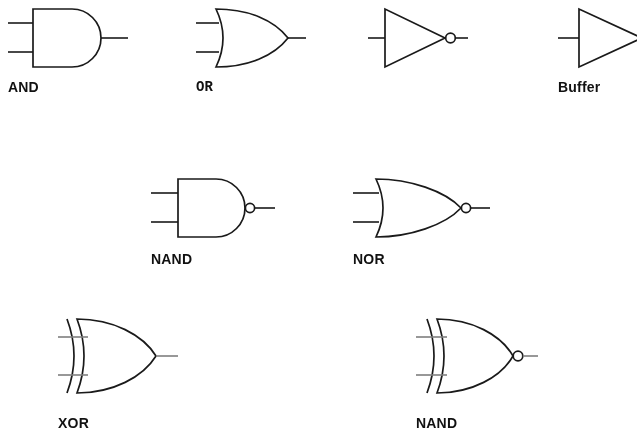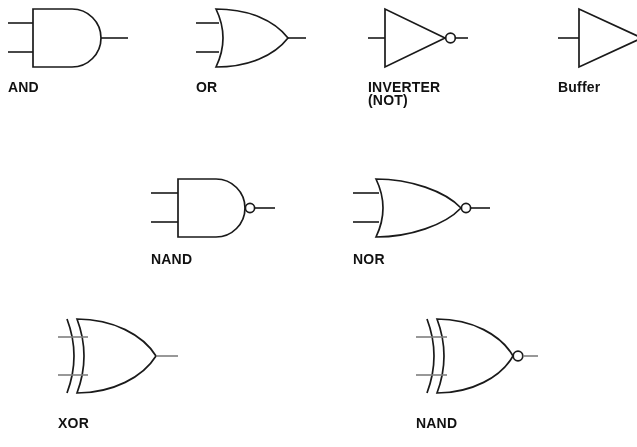--- a/index.html
+++ b/index.html
@@ -43,41 +43,37 @@
   <figure class="gate r1" style="left:8px;top:8px;width:120px;">
     <svg width="120" height="60" viewBox="0 0 120 60">
       <line class="wire" x1="0" y1="15" x2="25" y2="15"></line>
       <line class="wire" x1="0" y1="44" x2="25" y2="44"></line>
       <path class="shape" d="M25 1 H64 A29 29 0 0 1 64 59 H25 Z"></path>
       <line class="wire" x1="93" y1="30" x2="120" y2="30"></line>
     </svg>
     <figcaption class="label">AND</figcaption>
   </figure>
 
-  <figure class="gate r1" style="left:196px;top:8px;width:112px;">
+  <figure class="gate r1" style="left:196px;top:8px;width:112px;font-family:Liberation Mono, monospace;">
     <svg width="112" height="60" viewBox="0 0 112 60">
       <line class="wire" x1="0" y1="15" x2="23" y2="15"></line>
       <line class="wire" x1="0" y1="44" x2="23" y2="44"></line>
       <path class="shape" d="M20 1 C52 1 78 12 92 30 C78 48 52 59 20 59 Q34 30 20 1 Z"></path>
       <line class="wire" x1="92" y1="30" x2="110" y2="30"></line>
     </svg>
     <figcaption class="label">OR</figcaption>
   </figure>
 
   <figure class="gate r1" style="left:368px;top:8px;width:100px;">
     <svg width="100" height="60" viewBox="0 0 100 60">
       <line class="wire" x1="0" y1="30" x2="17" y2="30"></line>
       <path class="shape" d="M17 1 V59 L77 30 Z"></path>
       <circle class="shape" cx="82.5" cy="30" r="4.8"></circle>
       <line class="wire" x1="87.5" y1="30" x2="100" y2="30"></line>
     </svg>
-    <figcaption class="label">
-      <div>INVERTER</div>
-      <div>(NOT)</div>
-    </figcaption>
   </figure>
 
   <figure class="gate r1" style="left:558px;top:8px;width:104px;">
     <svg width="104" height="60" viewBox="0 0 104 60">
       <line class="wire" x1="0" y1="30" x2="21" y2="30"></line>
       <path class="shape" d="M21 1 V59 L84 30 Z"></path>
       <line class="wire" x1="84" y1="30" x2="104" y2="30"></line>
     </svg>
     <figcaption class="label">Buffer</figcaption>
   </figure>

